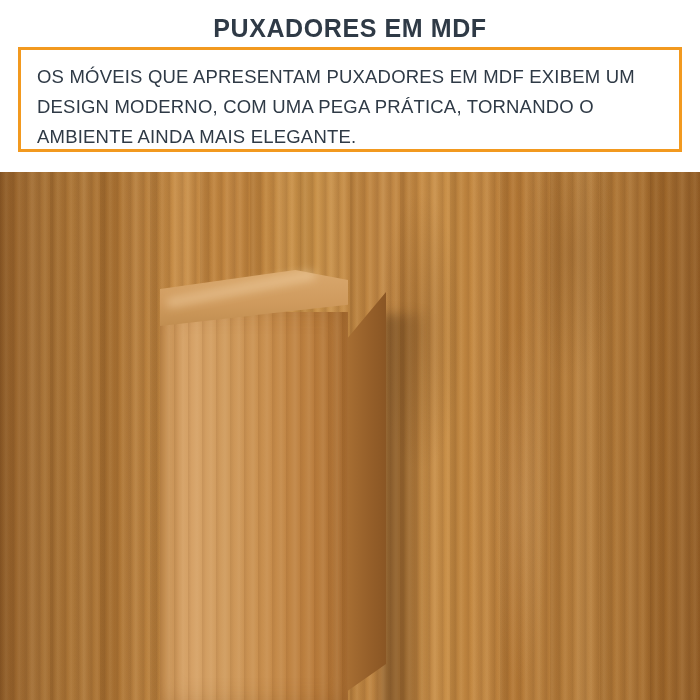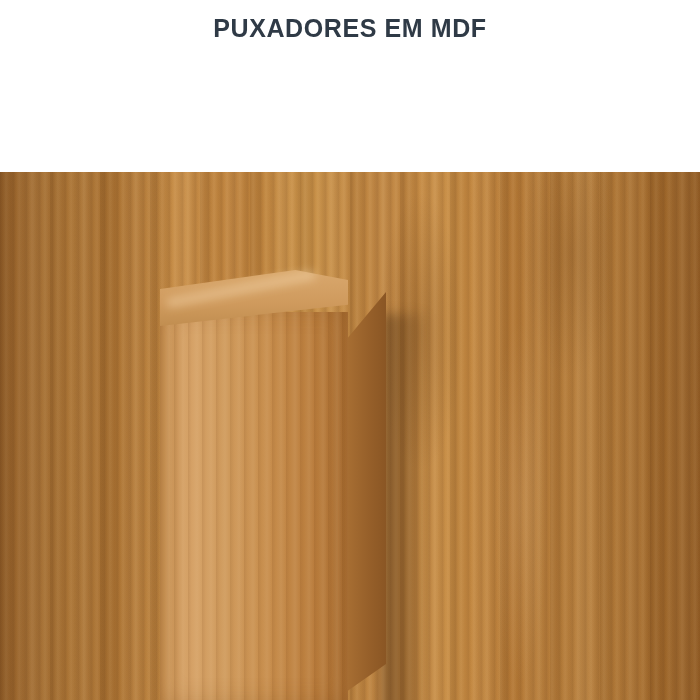--- a/index.html
+++ b/index.html
@@ -201,20 +201,23 @@
   }
 </style>
 </head>
 <body>
 
 <div class="page">
 
   <div class="header">
     <div class="title">PUXADORES EM MDF</div>
 
+    <div class="desc-box">
+      <p class="desc-text">OS MÓVEIS QUE APRESENTAM PUXADORES EM MDF EXIBEM UM DESIGN MODERNO, COM UMA PEGA PRÁTICA, TORNANDO O AMBIENTE AINDA MAIS ELEGANTE.</p>
+    </div>
   </div>
 
   <div class="photo">
     <div class="panel"></div>
     <div class="panel-shade-left"></div>
     <div class="panel-shade-right"></div>
     <div class="grain-figure"></div>
 
     <div class="handle">
       <div class="handle-shadow"></div>

